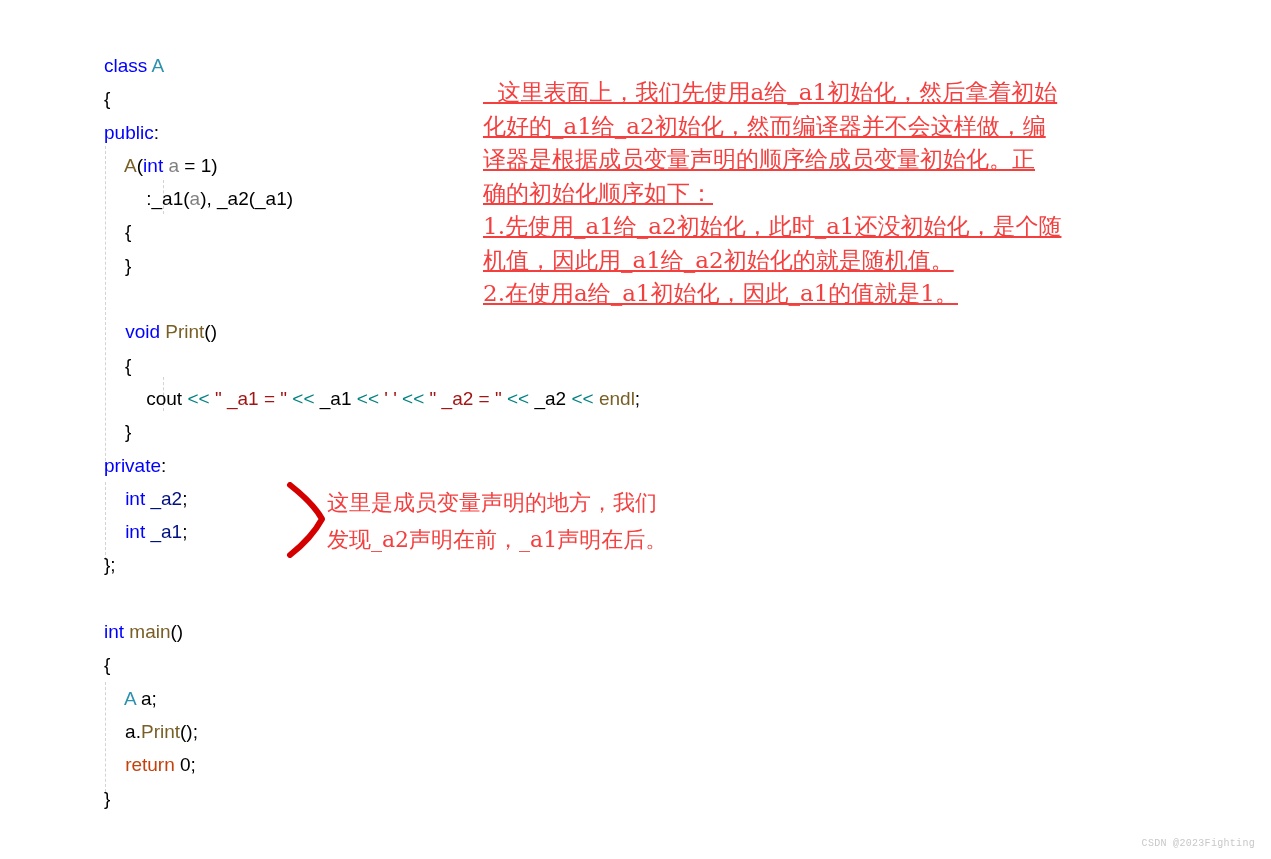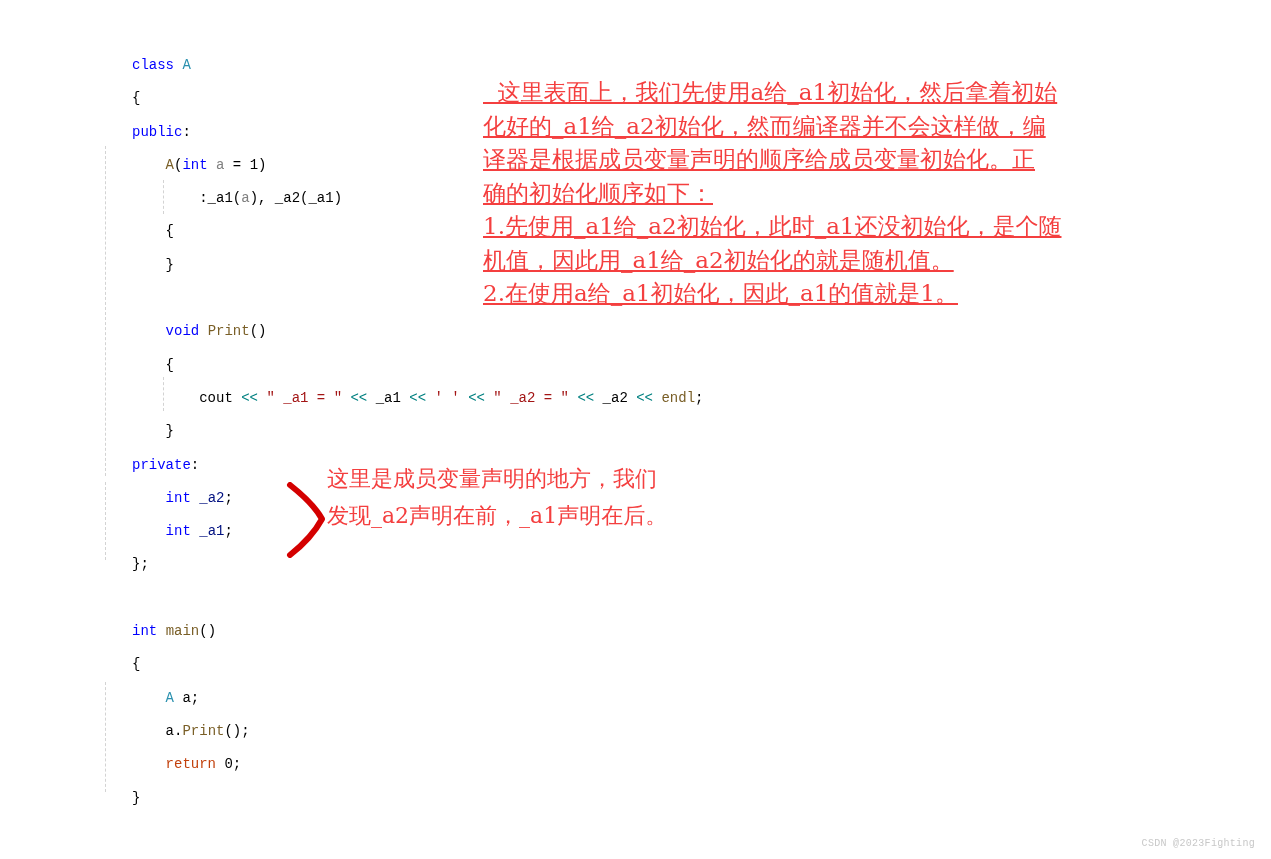--- a/index.html
+++ b/index.html
@@ -13,27 +13,26 @@
     position: relative;
     overflow: hidden;
     font-family: "DejaVu Sans Mono", monospace;
   }
 
   
   #code-block {
     position: absolute;
     left: 104px;
     top: 49px;
-    font-family: Liberation Mono, monospace;
-    font-size: 14px;
+    font-family: Liberation Sans, sans-serif;
+    font-size: 19px;
     line-height: 33.3px;
     white-space: pre;
     color: #000000;
     z-index: 2;
-    margin-left: 28px;
   }
   .code-line {
     height: 33.3px;
     white-space: pre;
   }
 
   
   .kw      { color: #0000ff; }          
   .type    { color: #2b91af; }          
   .fn      { color: #795e26; }          
@@ -56,21 +55,21 @@
   .annot {
     position: absolute;
     color: #f43f3f;
     font-family: "DejaVu Serif", serif;
     font-size: 23px;
     line-height: 33.5px;
     white-space: pre;
     z-index: 3;
   }
   #annot-top { left: 483px; top: 76px; text-decoration: underline; }
-  #annot-side { left: 327px; top: 460px; font-size: 22px; line-height: 37px; }
+  #annot-side { left: 327px; top: 484px; font-size: 22px; line-height: 37px; }
 
   
   #brace-mark {
     position: absolute;
     left: 286px;
     top: 482px;
     width: 44px;
     height: 76px;
     z-index: 3;
   }

